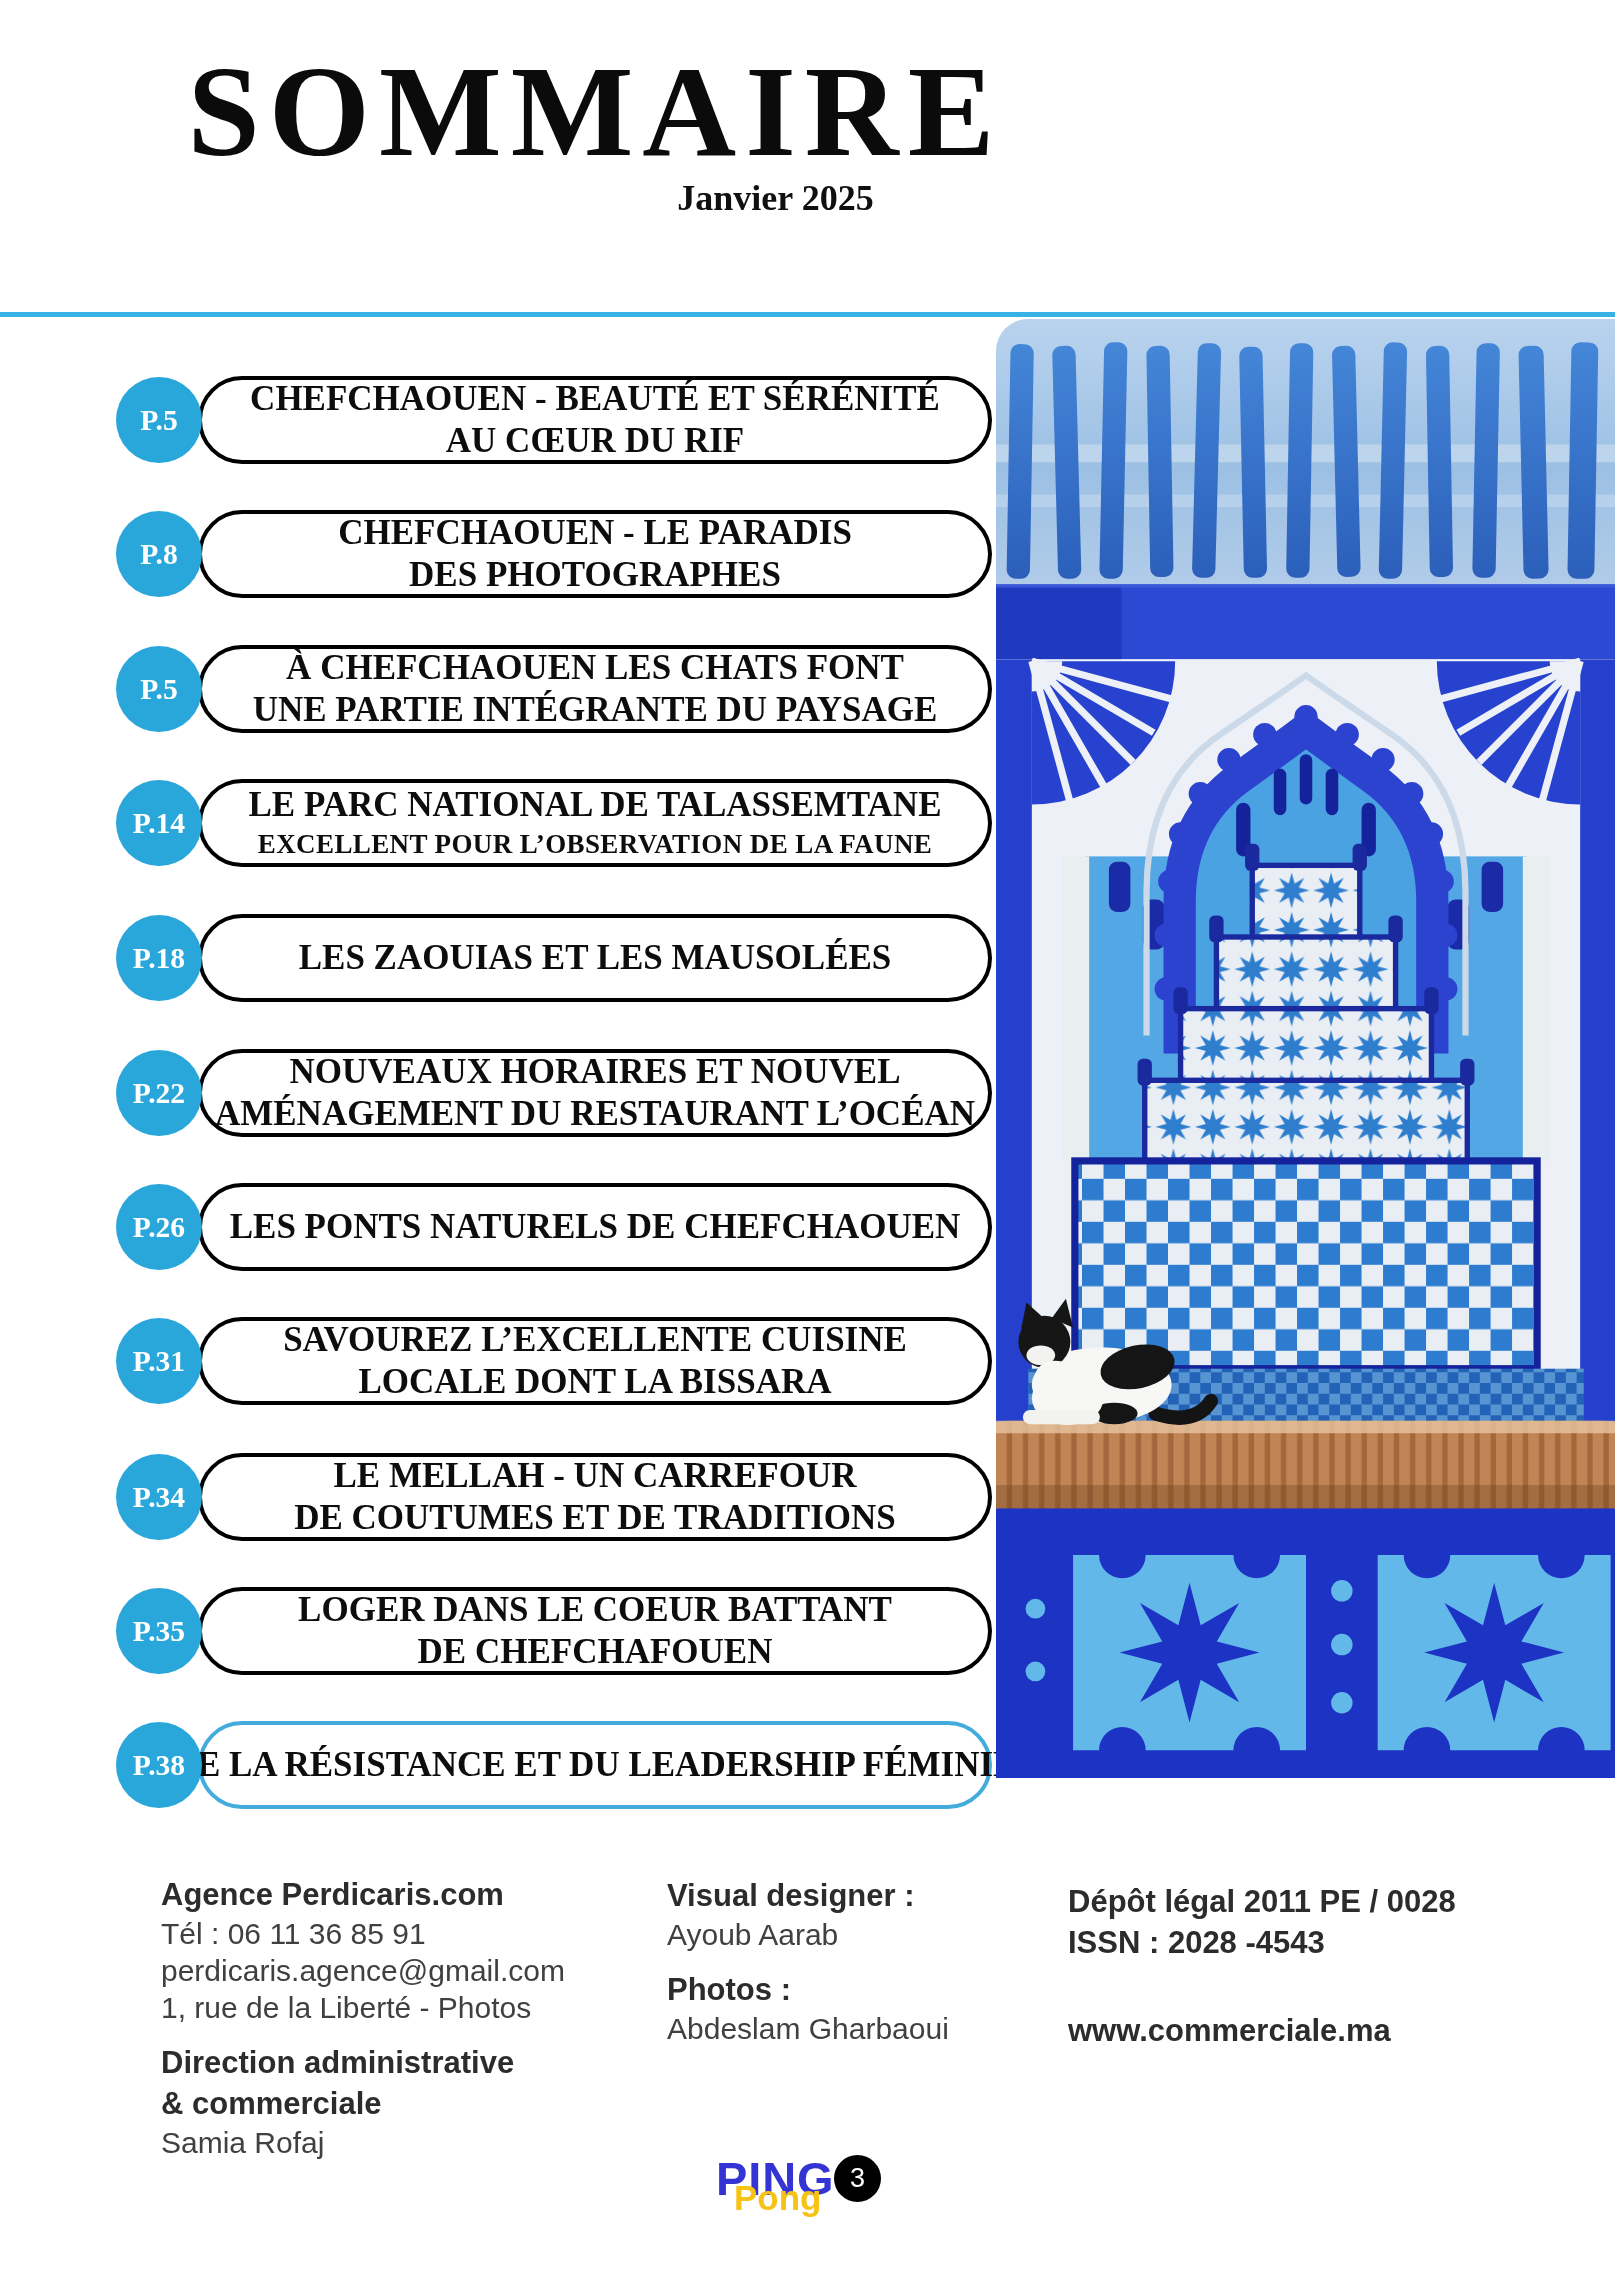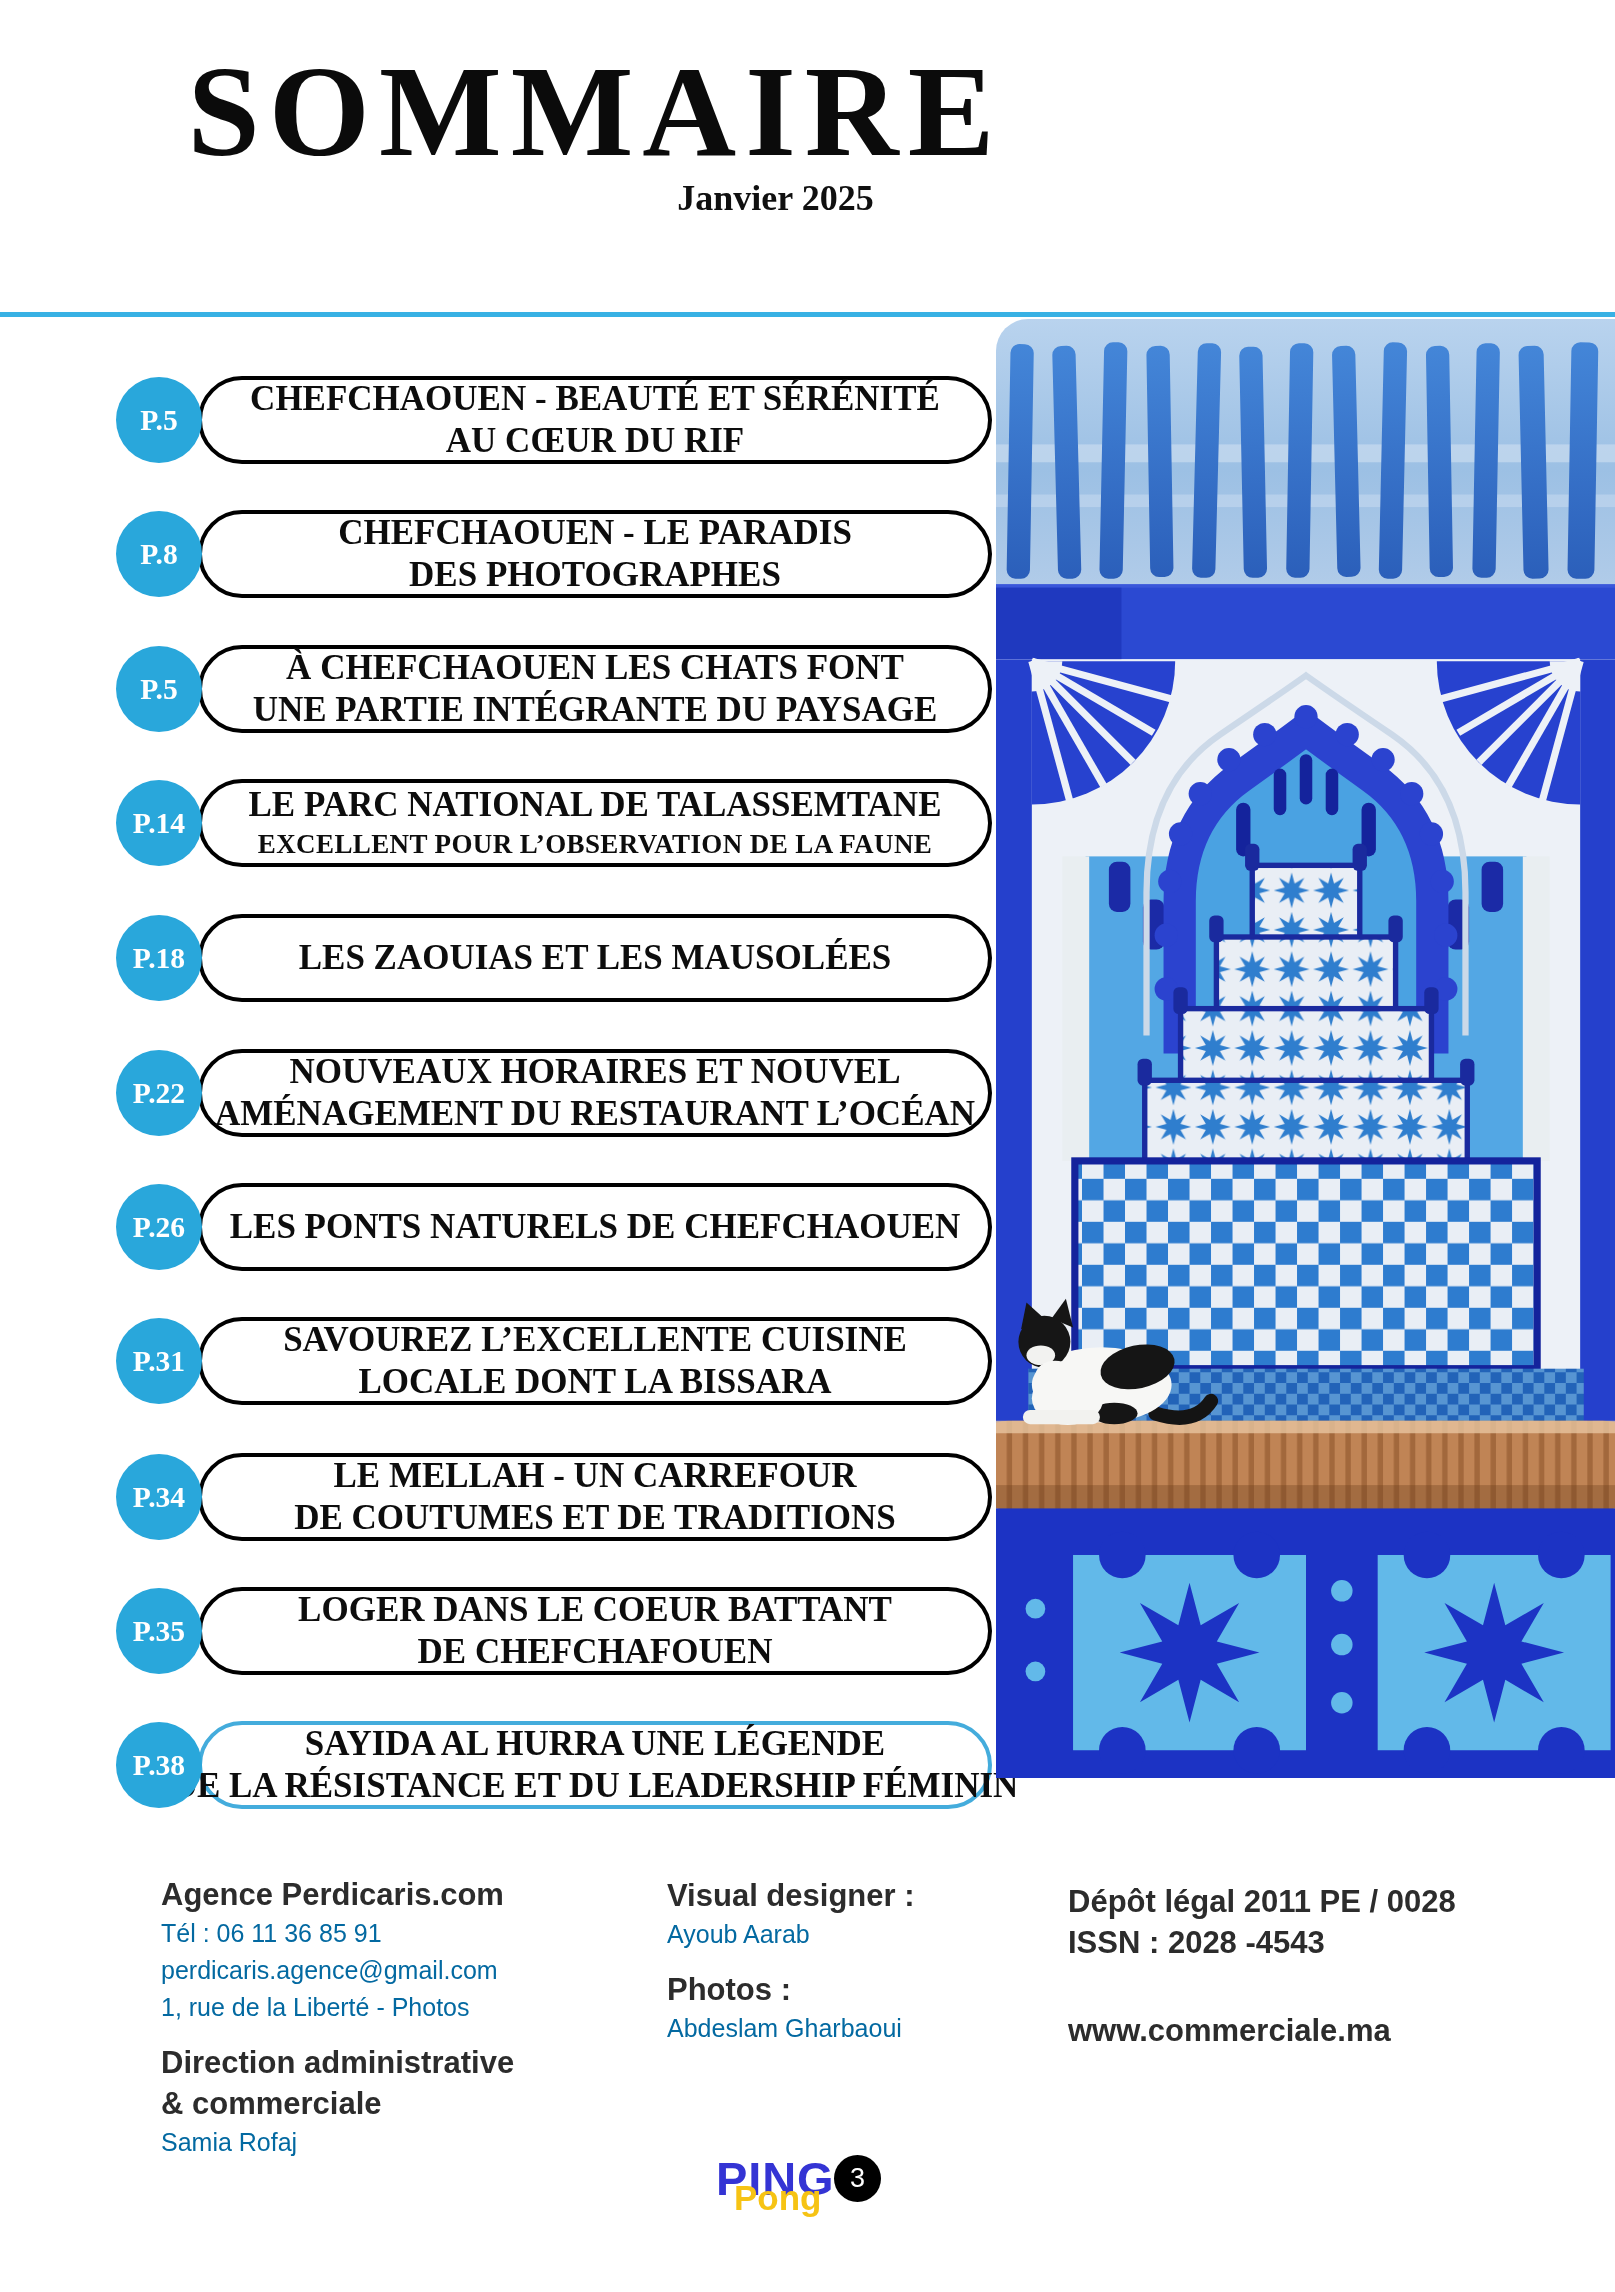--- a/index.html
+++ b/index.html
@@ -31,21 +31,21 @@
   
   .photo{position:absolute;left:996px;top:319px;width:620px;height:1459px;
          border-radius:32px 0 0 0;overflow:hidden;display:block;}
 
   
   .fcol{position:absolute;font-family:"Liberation Sans",sans-serif;color:#303030;}
   .f-left{left:161px;top:1874px;width:502px;}
   .f-mid{left:667px;top:1875px;width:376px;}
   .f-right{left:1068px;top:1881px;width:430px;}
   .fb{font-weight:bold;font-size:31px;line-height:41px;color:#2c2c2c;}
-  .fr{font-weight:normal;font-size:25px;line-height:37px;color:#0369a1;}
+  .fr{font-weight:normal;font-size:30px;line-height:37px;color:#404040;}
   .fgap{height:16px;}
   .fgap-big{height:47px;}
 
   
   .logo{position:absolute;left:716px;top:2151px;width:233px;height:72px;
         font-family:"Liberation Sans",sans-serif;}
   .logo-ping{position:absolute;left:0;top:0;font-size:47px;font-weight:bold;color:#3434d4;letter-spacing:0.9px;}
   .logo-pong{position:absolute;left:18px;top:27px;font-size:35px;font-weight:bold;color:#f6c314;}
   .page-circle{position:absolute;left:118px;top:3.6px;width:47px;height:47px;border-radius:50%;
         background:#000000;color:#ffffff;display:flex;align-items:center;justify-content:center;
@@ -158,21 +158,20 @@
       <div class="l1">LOGER DANS LE COEUR BATTANT</div>
       <div class="l2">DE CHEFCHAFOUEN</div>
     </div>
   </div>
 
   <div class="entry entry-accent" style="top:1721px">
     <div class="badge">
         <span>P.38</span>
       </div>
     <div class="pill">
-      <div class="l1">SAYIDA AL HURRA UNE LÉGENDE</div>
       <div class="l2">DE LA RÉSISTANCE ET DU LEADERSHIP FÉMININ</div>
     </div>
   </div>
 
   <svg class="photo" viewBox="0 0 692 1629" xmlns="http://www.w3.org/2000/svg" preserveAspectRatio="none">
     <defs>
       <linearGradient id="wallg" x1="0" y1="0" x2="0" y2="1">
         <stop offset="0" stop-color="#b9d3ee"></stop>
           <stop offset="0.55" stop-color="#9cc0e4"></stop>
           <stop offset="1" stop-color="#b2cce9"></stop>

